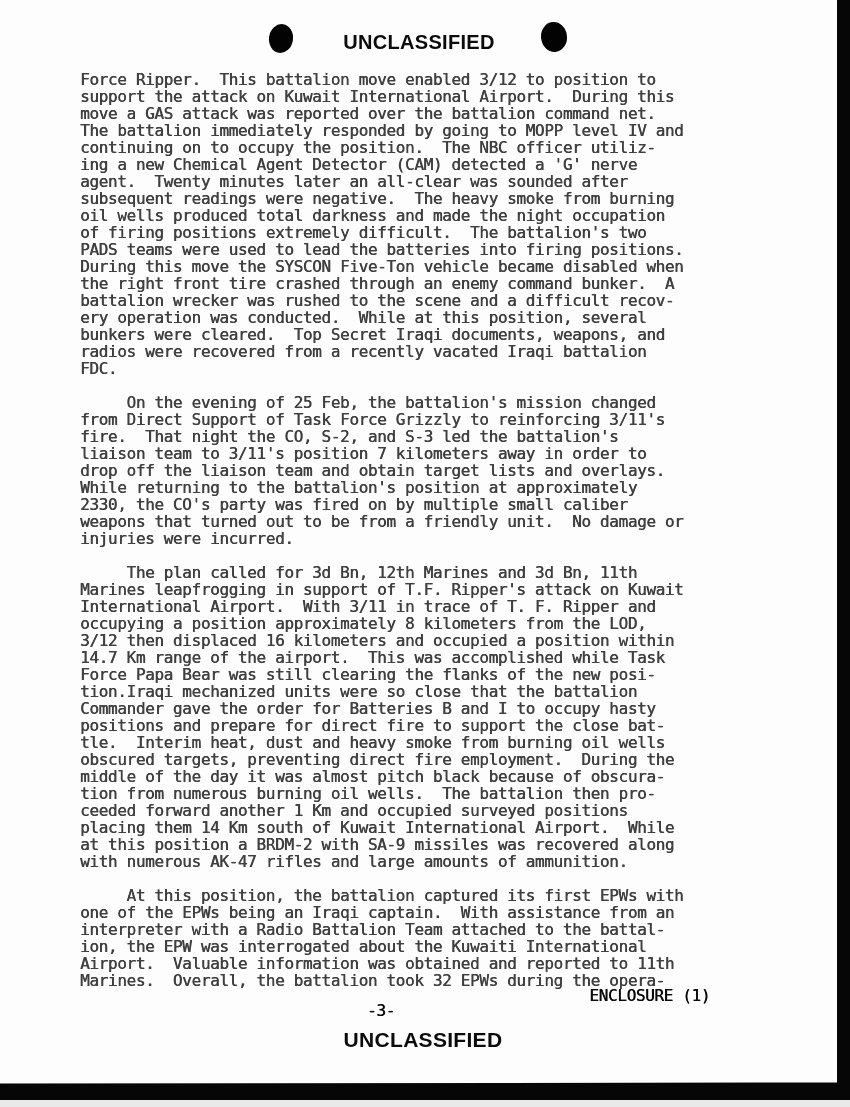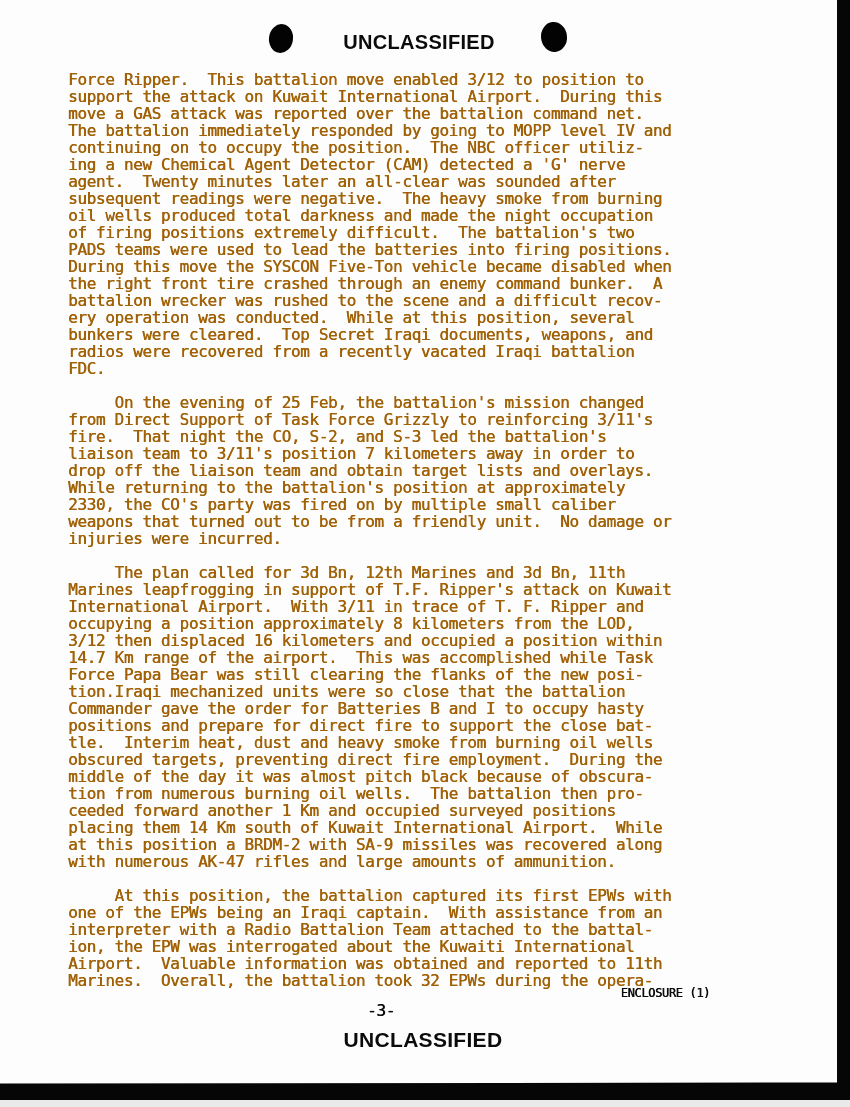--- a/index.html
+++ b/index.html
@@ -38,35 +38,35 @@
     font-family: "Liberation Sans", sans-serif;
     font-weight: bold; font-size: 20px; letter-spacing: 0.3px;
     color: #0b0b0b;
   }
   .hole-punch { position: absolute; background: #030303; border-radius: 50%; }
   .hole-punch.left  { left: 269px; top: 24px; width: 24px; height: 29px; transform: rotate(8deg); }
   .hole-punch.right { left: 541px; top: 22px; width: 26px; height: 30px; transform: rotate(-6deg); }
 
   
   .doc-body {
-    position: absolute; left: 68px; top: 71px; width: 672px;
+    position: absolute; left: 80px; top: 71px; width: 672px;
     font-family: "DejaVu Sans Mono", monospace;
     font-size: 16px; line-height: 17px;
-    color: #a16207;
+    color: #404040;
     text-shadow: 0.45px 0 0 currentColor;
     letter-spacing: -0.35px;
   }
   .doc-paragraph { white-space: pre; margin: 0 0 17px 0; }
   .doc-paragraph:last-child { margin-bottom: 1px; }
 
   
   .enclosure-label {
     position: absolute; top: 986px; right: 140px;
     font-family: "DejaVu Sans Mono", monospace;
-    font-size: 12px; letter-spacing: -0.35px;
+    font-size: 16px; letter-spacing: -0.35px;
     color: #0a0a0a; text-shadow: 0.45px 0 0 currentColor;
     white-space: pre;
   }
   .page-number {
     position: absolute; top: 1001px; left: 0; width: 762px;
     text-align: center;
     font-family: "DejaVu Sans Mono", monospace;
     font-size: 16px; letter-spacing: -0.35px;
     color: #0a0a0a; text-shadow: 0.45px 0 0 currentColor;
   }

